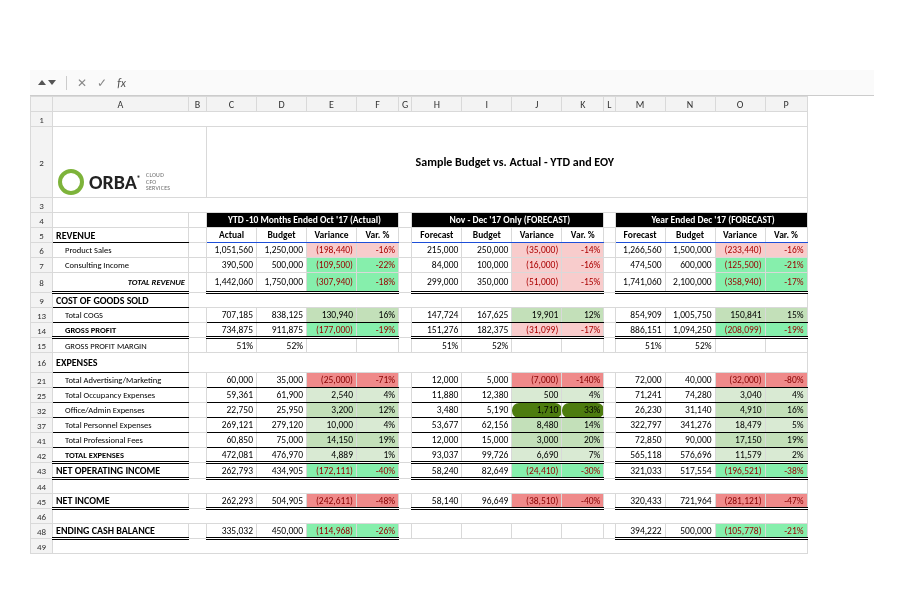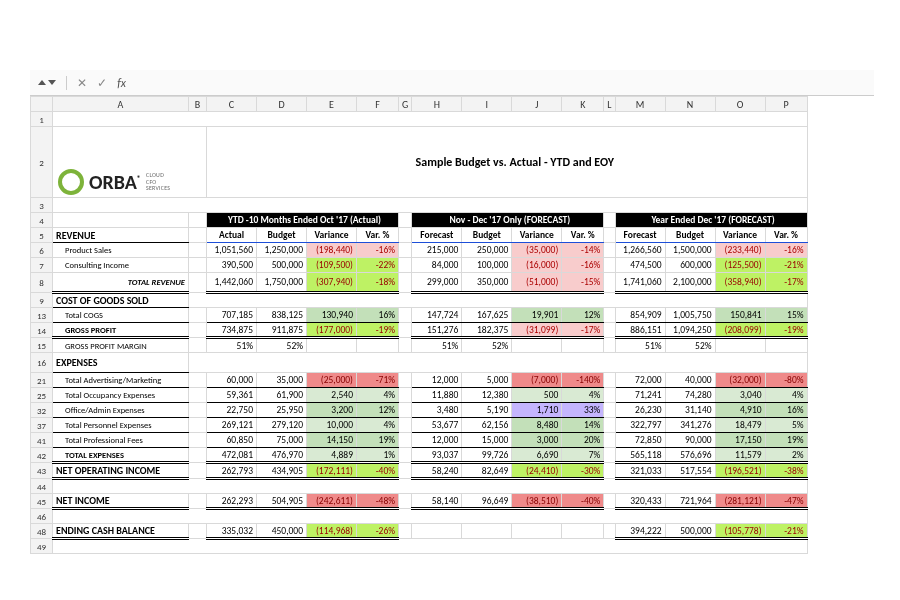--- a/index.html
+++ b/index.html
@@ -31,25 +31,25 @@
   .hdr-black { background: #000; color: #fff; font-weight: bold; text-align: center; font-size: 9.5px; padding-left: 7px;}
   .subhdr { font-weight: bold; text-align: center; border-bottom: 1px solid #1d4ed8; font-size: 9.5px;}
   .section { font-weight: bold; font-size: 10px;}
   .subitem { padding-left: 12px; font-size: 8.5px; }
   .bold { font-weight: bold; }
   .border-top { border-top: 1px solid #000 !important; }
   .border-bot { border-bottom: 1px solid #000 !important; }
   .border-dbl-bot { border-bottom: 3px double #000 !important; }
 
   .neg-lt { background: #f8cccc; color:#a00;}
-  .neg-md { background: #bef264; color:#900;}
+  .neg-md { background: #86efac; color:#900;}
   .neg-dk { background: #ef8a8a; color:#800;}
   .pos-lt { background: #d9ead3; }
   .pos-md { background: #c3e0b9; }
-  .pos-dk { background: #c4b5fd; }
+  .pos-dk { background: #4d7c0f; border-radius: 7px; }
 
   .logo-row td { border: 0.5px solid #d9d9d9; }
   .logo-wrap { display:flex; align-items:center; gap:5px; padding:2px;margin-top:40px;}
   .logo-ring { width:26px;height:26px;border:4px solid #7db33a;border-radius:50%;}
   .logo-text { font-size:20px; font-weight:800; letter-spacing:0px; color:#222;}
   .logo-tag { font-size:5.8px; color:#666; line-height:1.2; letter-spacing:0.3px;}
   .title { font-weight:bold; font-size:12px; text-align:center;padding-left:19px;}
   .extra-h th, .extra-h td { height: 20px; }
 </style>
 </head>

